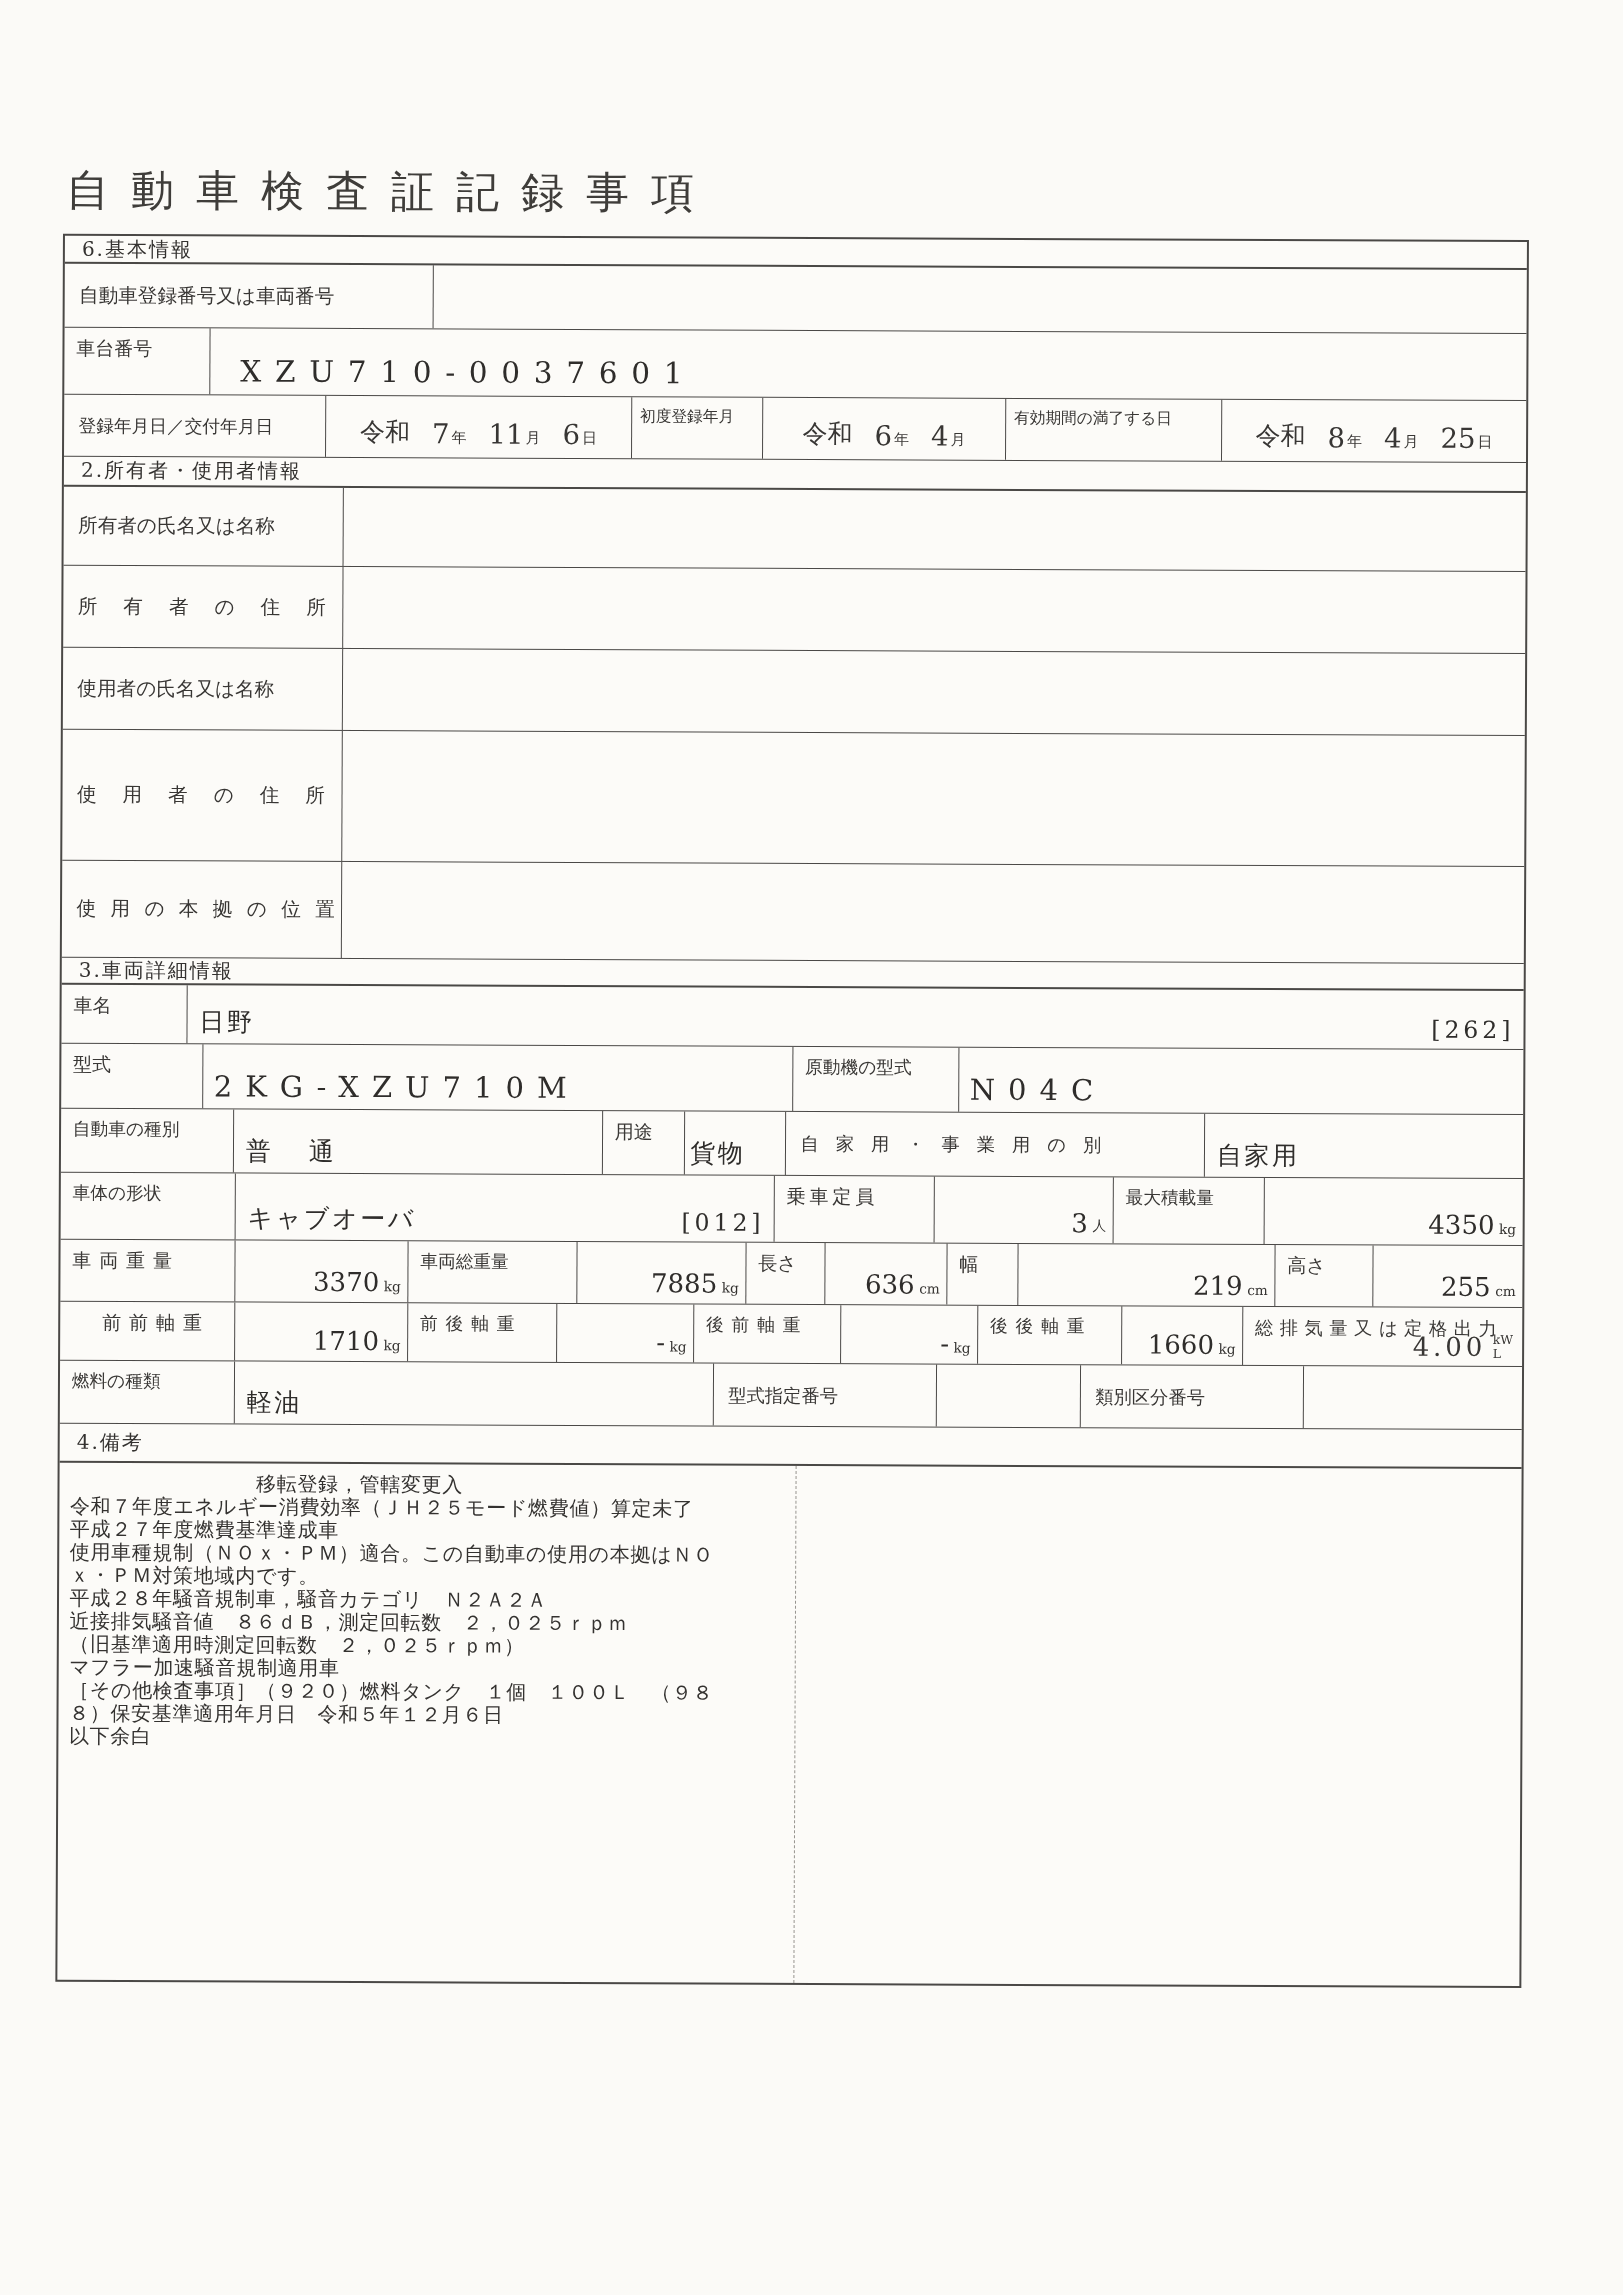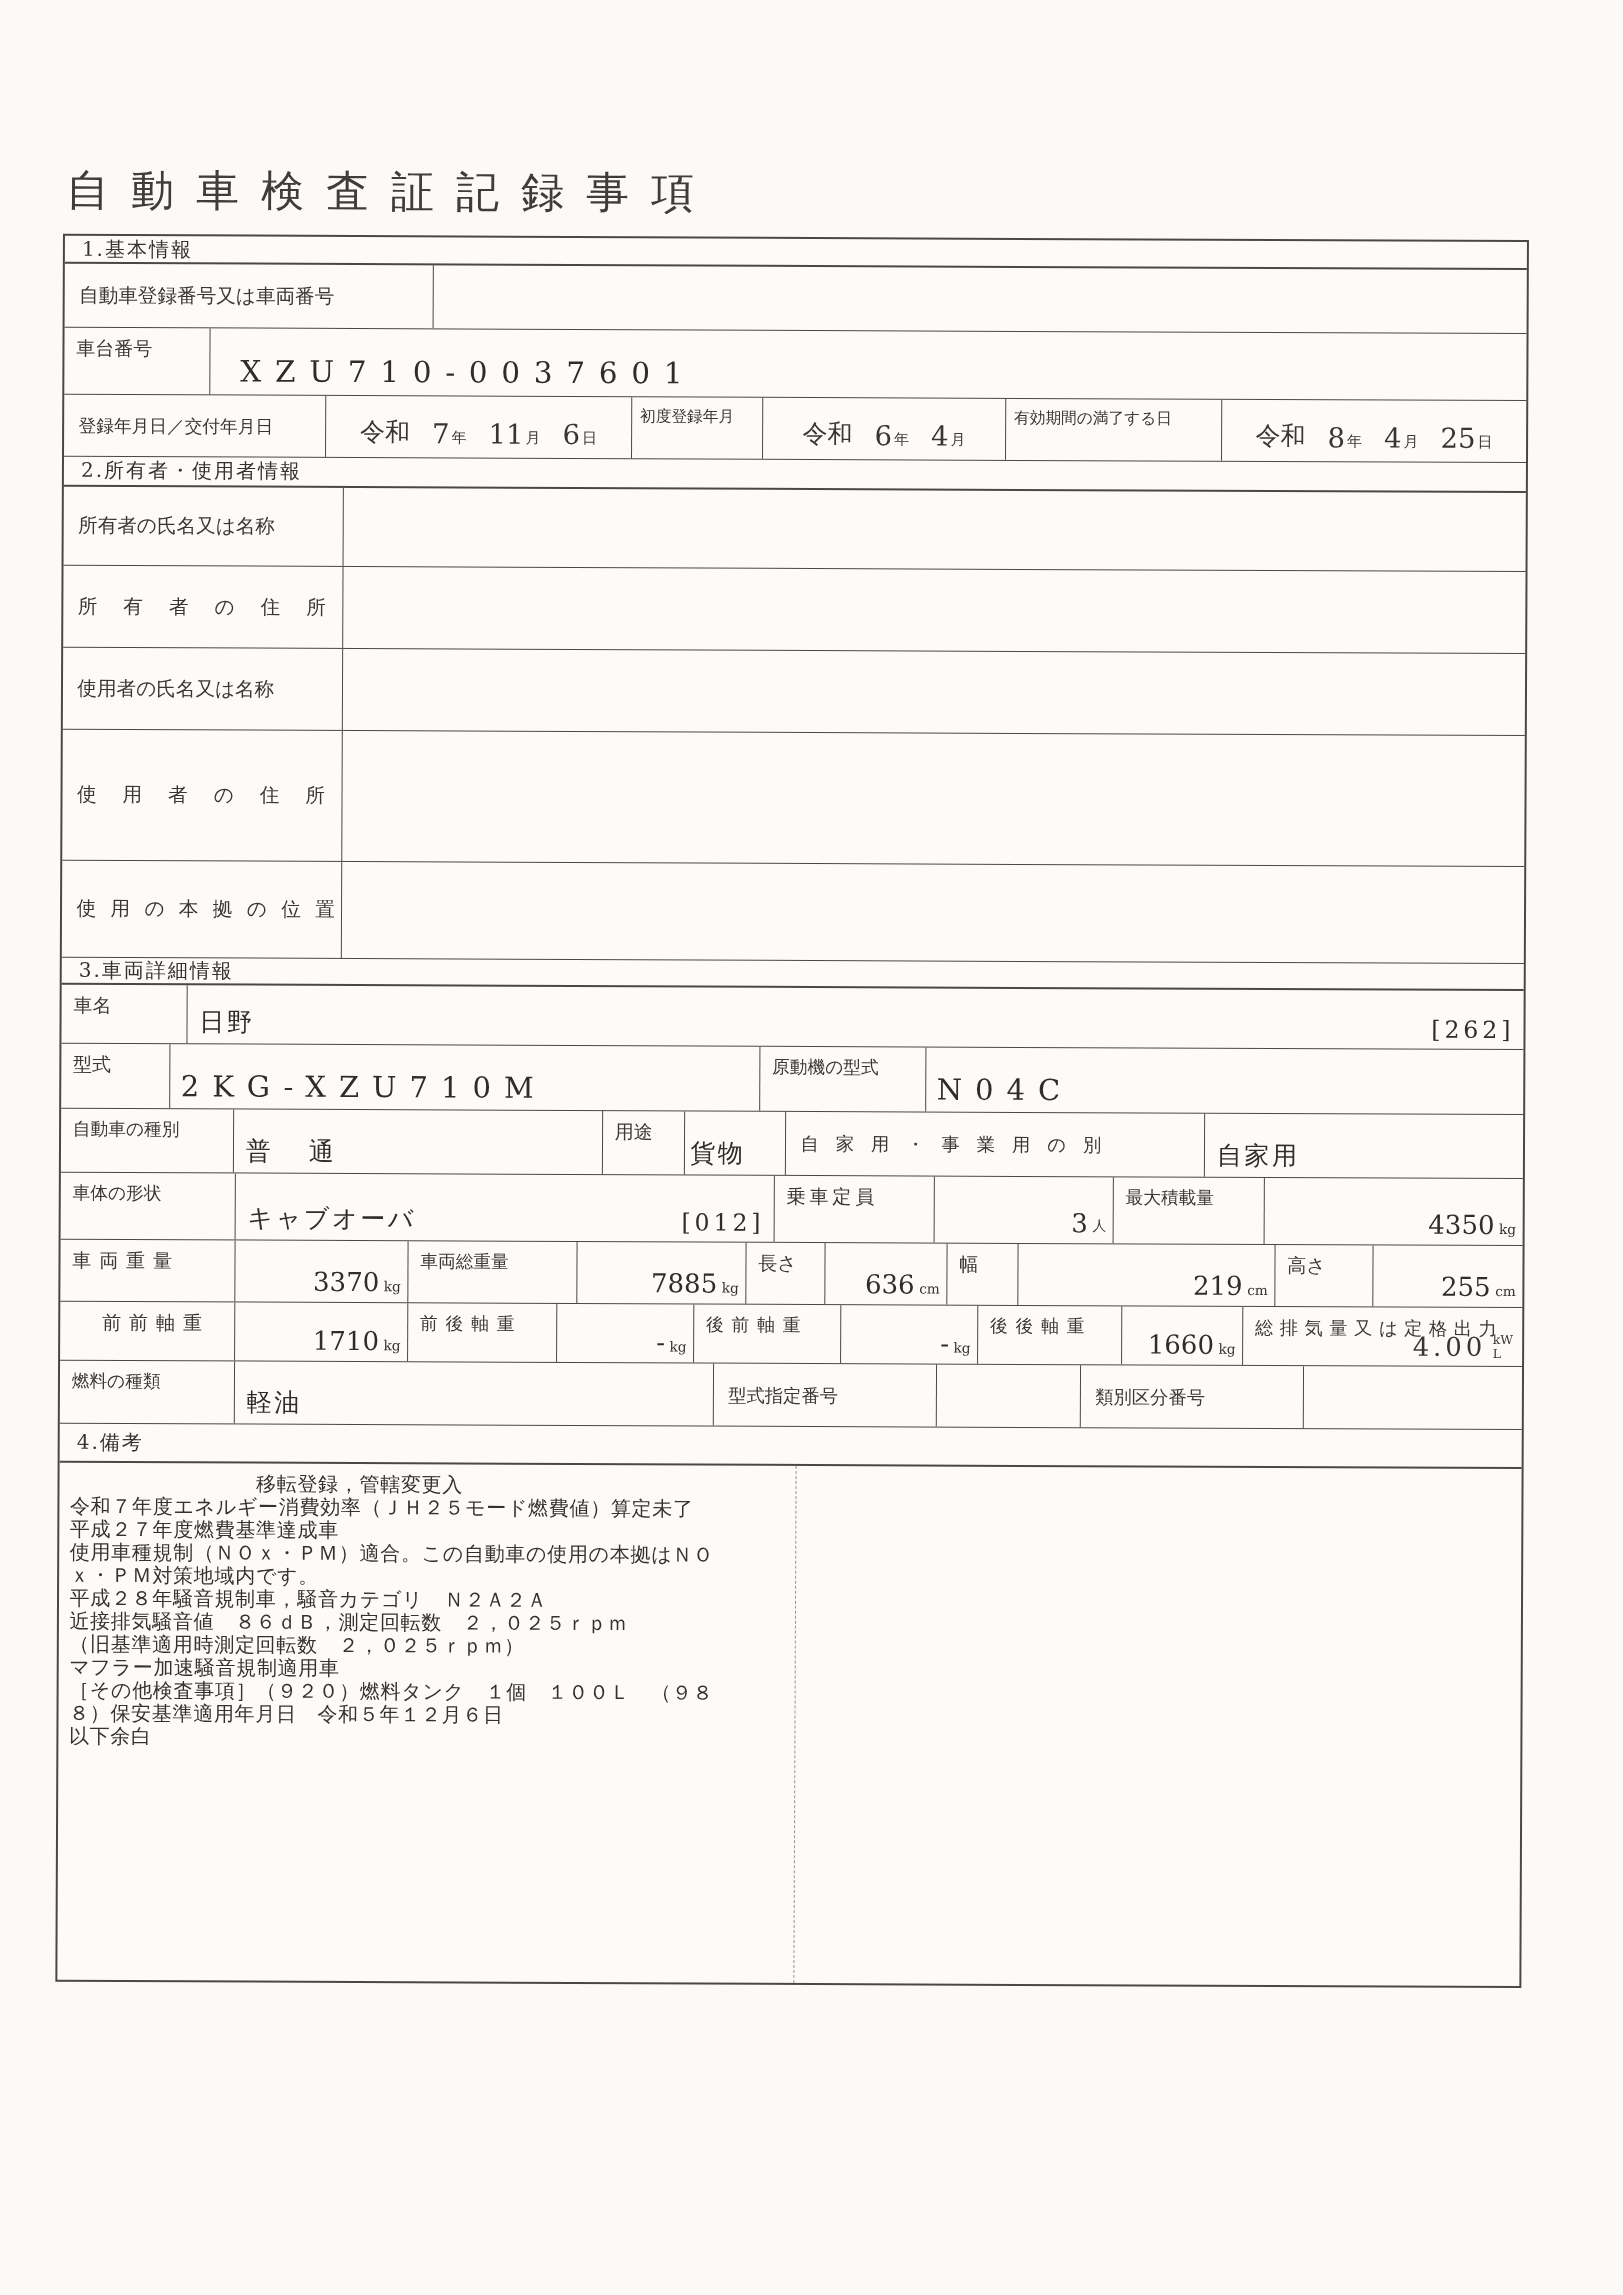--- a/index.html
+++ b/index.html
@@ -108,21 +108,21 @@
 </head>
 <body>
 
 <div class="sheet">
 
   <div class="doc-title">自動車検査証記録事項</div>
 
   <div class="doc-table">
 
     <div class="sec" style="height:28px;">
-      <span>1.基本情報</span>
+      <span>6.基本情報</span>
     </div>
 
     <div class="row" style="height:64px;">
       <div class="c lab-c" style="width:369px;">自動車登録番号又は車両番号</div>
       <div class="c last val"></div>
     </div>
 
     <div class="row" style="height:67px;">
       <div class="c lab" style="width:146px;">車台番号</div>
       <div class="c last val code">XZU710-0037601</div>
@@ -206,21 +206,21 @@
 
     <div class="row" style="height:59px;">
       <div class="c lab" style="width:126px;">車名</div>
       <div class="c last val kanji between">
         <span>日野</span>
         <span class="brkt">[262]</span>
       </div>
     </div>
 
     <div class="row" style="height:65px;">
-      <div class="c lab" style="width:109px;">型式</div>
+      <div class="c lab" style="width:142px;">型式</div>
       <div class="c val code2" style="width:590px;">2KG-XZU710M</div>
       <div class="c lab" style="width:166px;font-size:17.7px;">原動機の型式</div>
       <div class="c last val code2">N04C</div>
     </div>
 
     <div class="row" style="height:64px;">
       <div class="c lab" style="width:173px;font-size:17.7px;">自動車の種別</div>
       <div class="c val kind" style="width:369px;">普通</div>
       <div class="c lab" style="width:82px;">用途</div>
       <div class="c val kanji" style="width:101px;padding-left:5.2px;">貨物</div>

